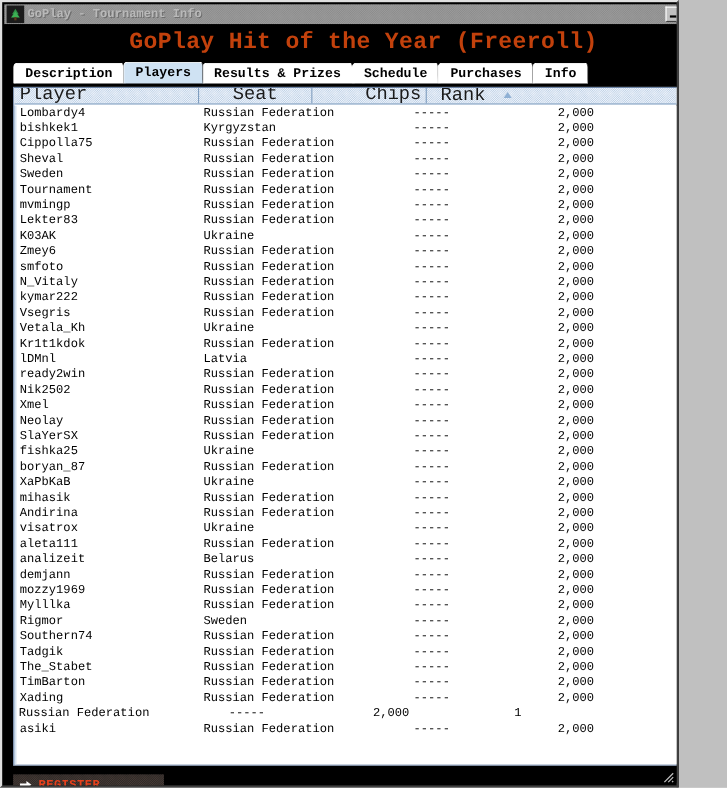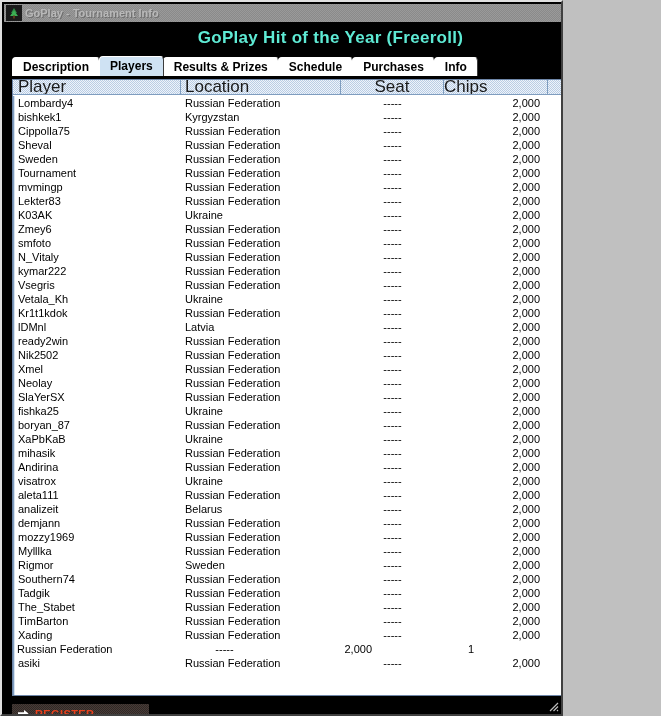--- a/index.html
+++ b/index.html
@@ -9,29 +9,30 @@
     background: #c0c0c0;
   }
   body {
     font-family: "Liberation Sans", sans-serif;
     -webkit-font-smoothing: none;
   }
 
   
   #window {
     position: relative;
-    width: 563px;
+    width: 617px;
     height: 716px;
     box-sizing: border-box;
     background: #000000;
     border-top: 2px solid #dfdfdf;
     border-left: 2px solid #dfdfdf;
     border-right: 2px solid #404040;
     border-bottom: 2px solid #404040;
     overflow: hidden;
+    font-family: Liberation Mono, monospace;
   }
 
   
   #titlebar {
     position: absolute;
     left: 2px; top: 2px;
     width: 653px;
     height: 18px;
     display: flex;
     align-items: center;
@@ -91,22 +92,22 @@
     height: 690px;
     background: #000000;
     box-sizing: border-box;
   }
 
   #tourney-title {
     position: absolute;
     left: 0; top: 6px;
     width: 653px;
     text-align: center;
-    color: #5eead4;
-    font-size: 17px;
+    color: #c2410c;
+    font-size: 21px;
     font-weight: bold;
     letter-spacing: 0.3px;
   }
 
   
   #tabstrip {
     position: absolute;
     left: 8px;
     top: 34px;
     height: 20px;
@@ -309,23 +310,22 @@
       <div class="tab">Results &amp; Prizes</div>
       <div class="tab">Schedule</div>
       <div class="tab">Purchases</div>
       <div class="tab">Info</div>
     </div>
 
     <div id="table-panel">
 
       <div id="grid-header">
         <div class="hcell c-player"><span>Player</span></div>
-        <div class="hcell c-location"><span>Location</span></div>
         <div class="hcell c-seat"><span>Seat</span></div>
-        <div class="hcell c-chips" style="text-align:left;padding-right:12px"><span>Chips</span></div>
+        <div class="hcell c-chips" style="text-align:right;padding-right:4px"><span>Chips</span></div>
         <div class="hcell c-rank" style="text-align:center;padding-right:12px">
           <span>Rank</span>
           <span class="sort-arrow">
             <svg width="9" height="7" viewBox="0 0 9 7" aria-hidden="true">
               <path d="M4.5 0.6 L8.2 6.2 L0.8 6.2 Z" fill="#8fb0d4"></path>
             </svg>
           </span>
         </div>
       </div>
 

